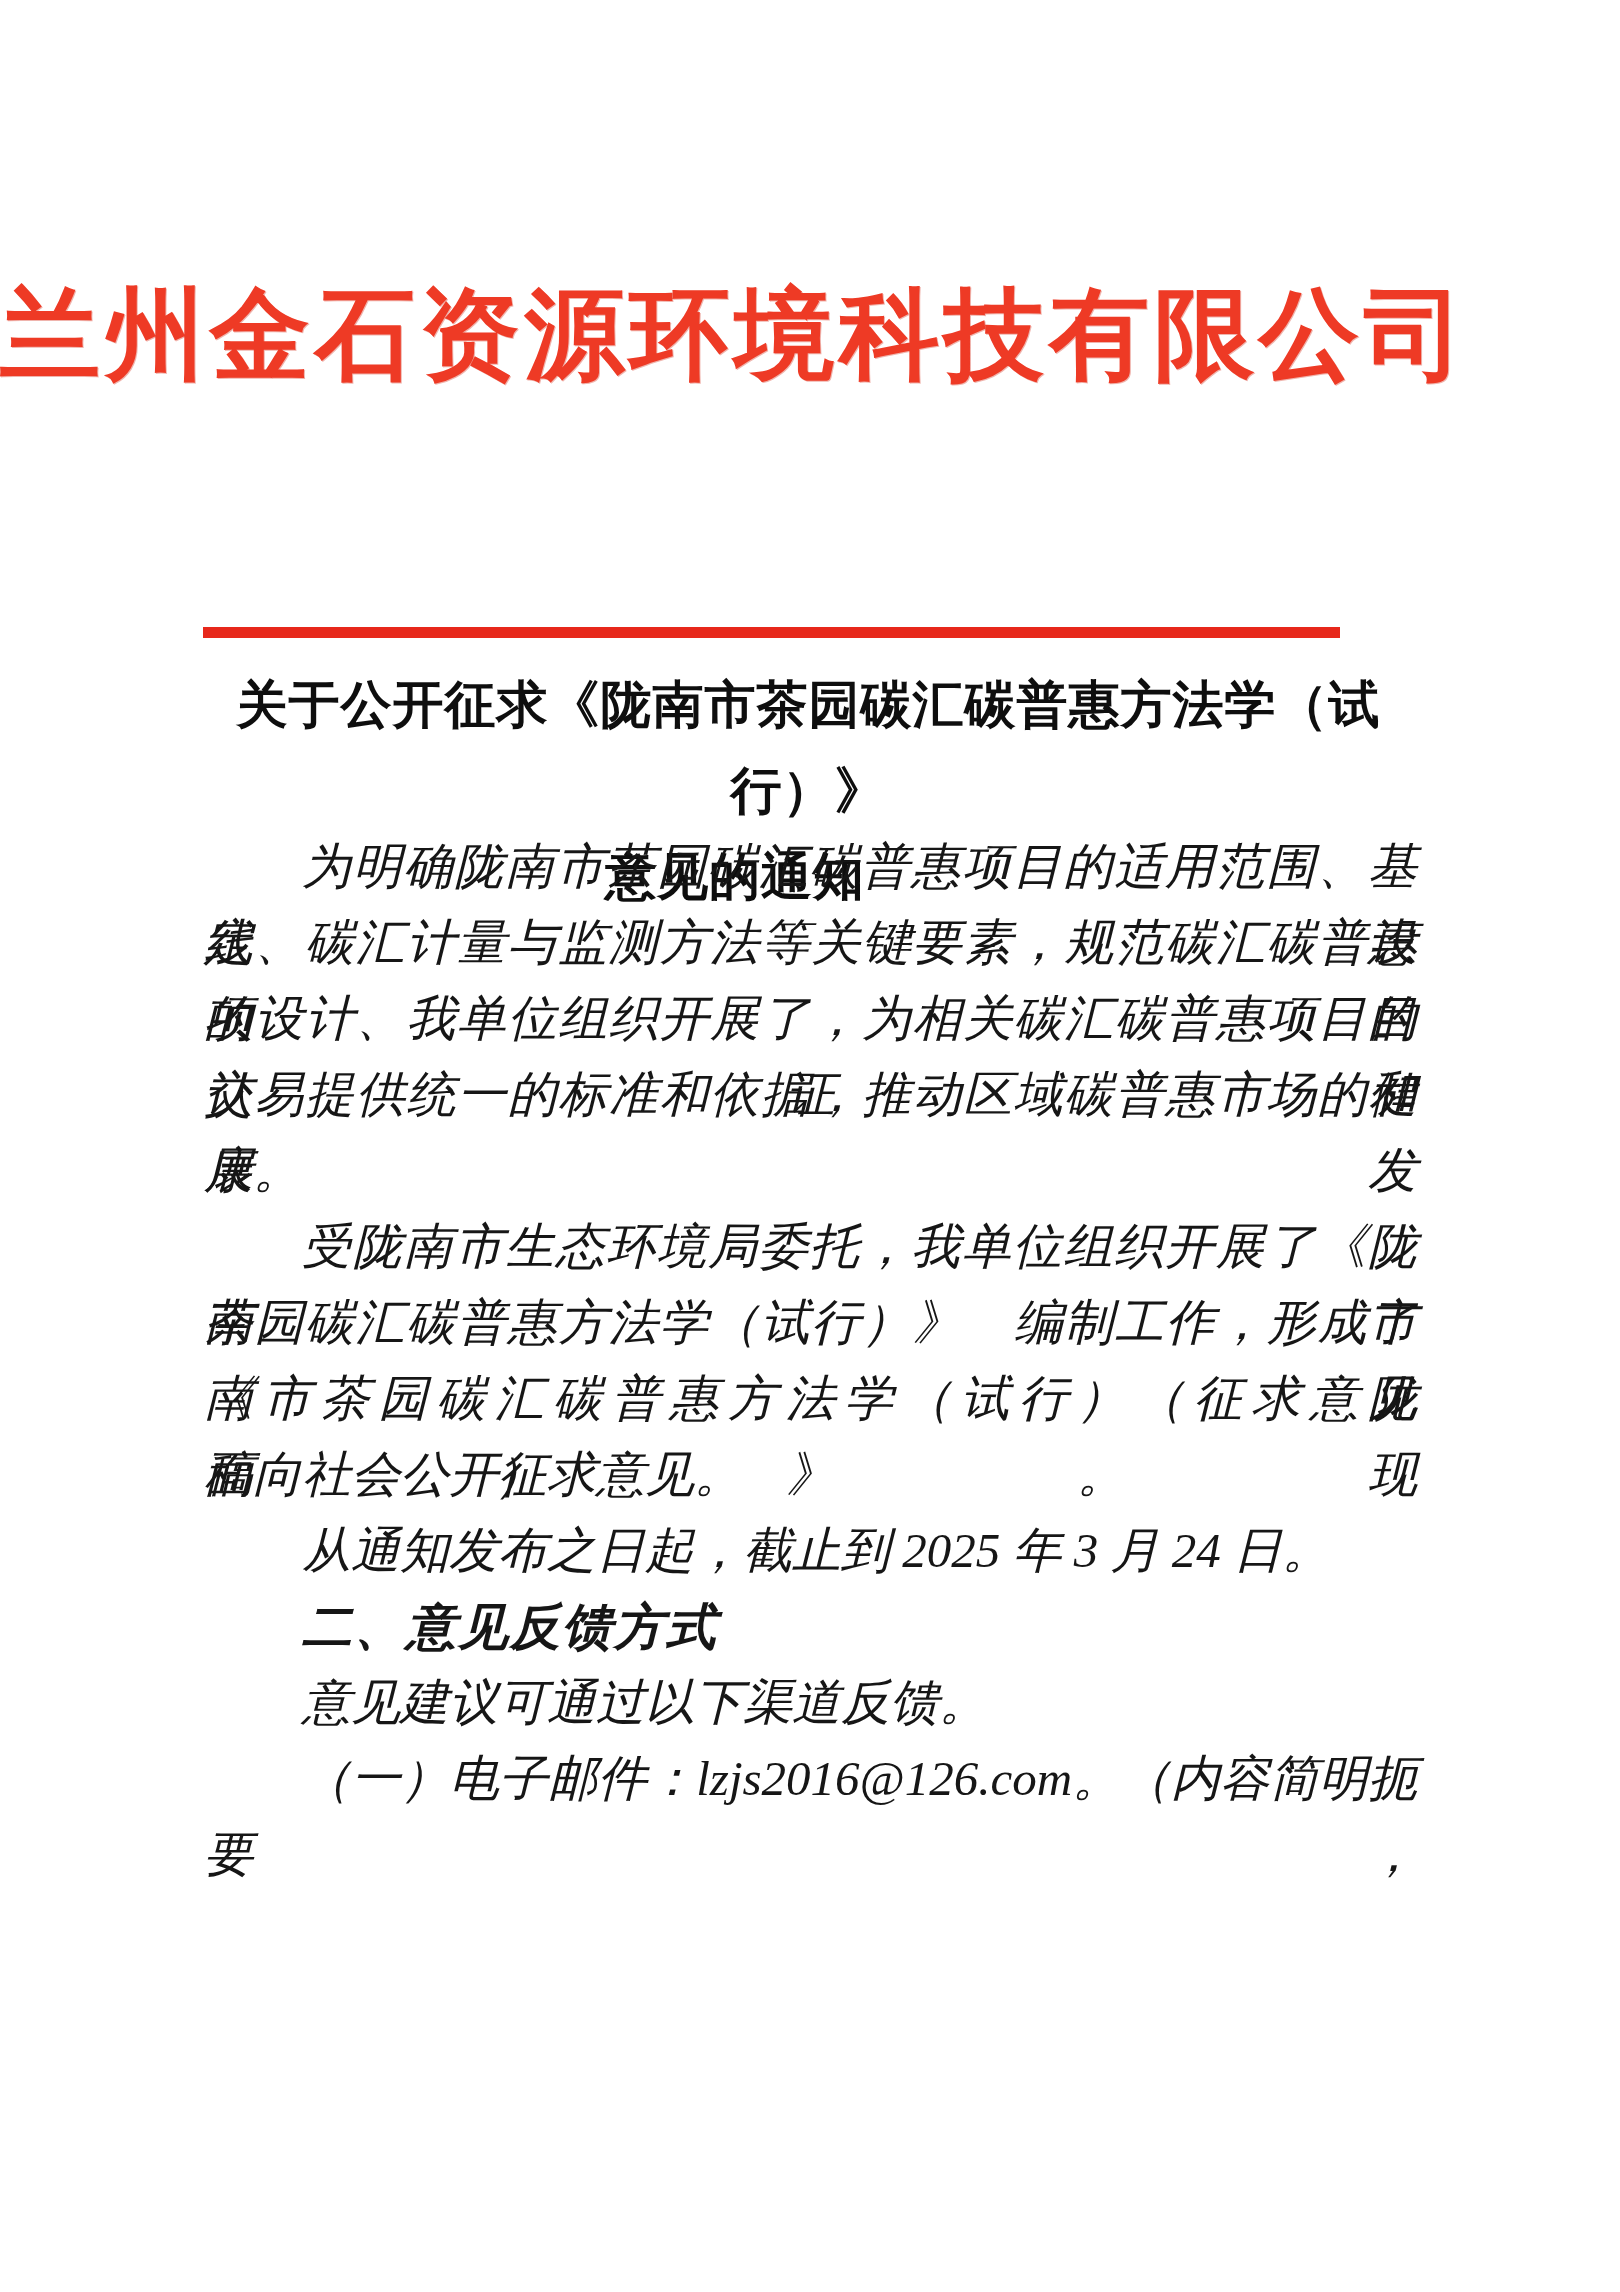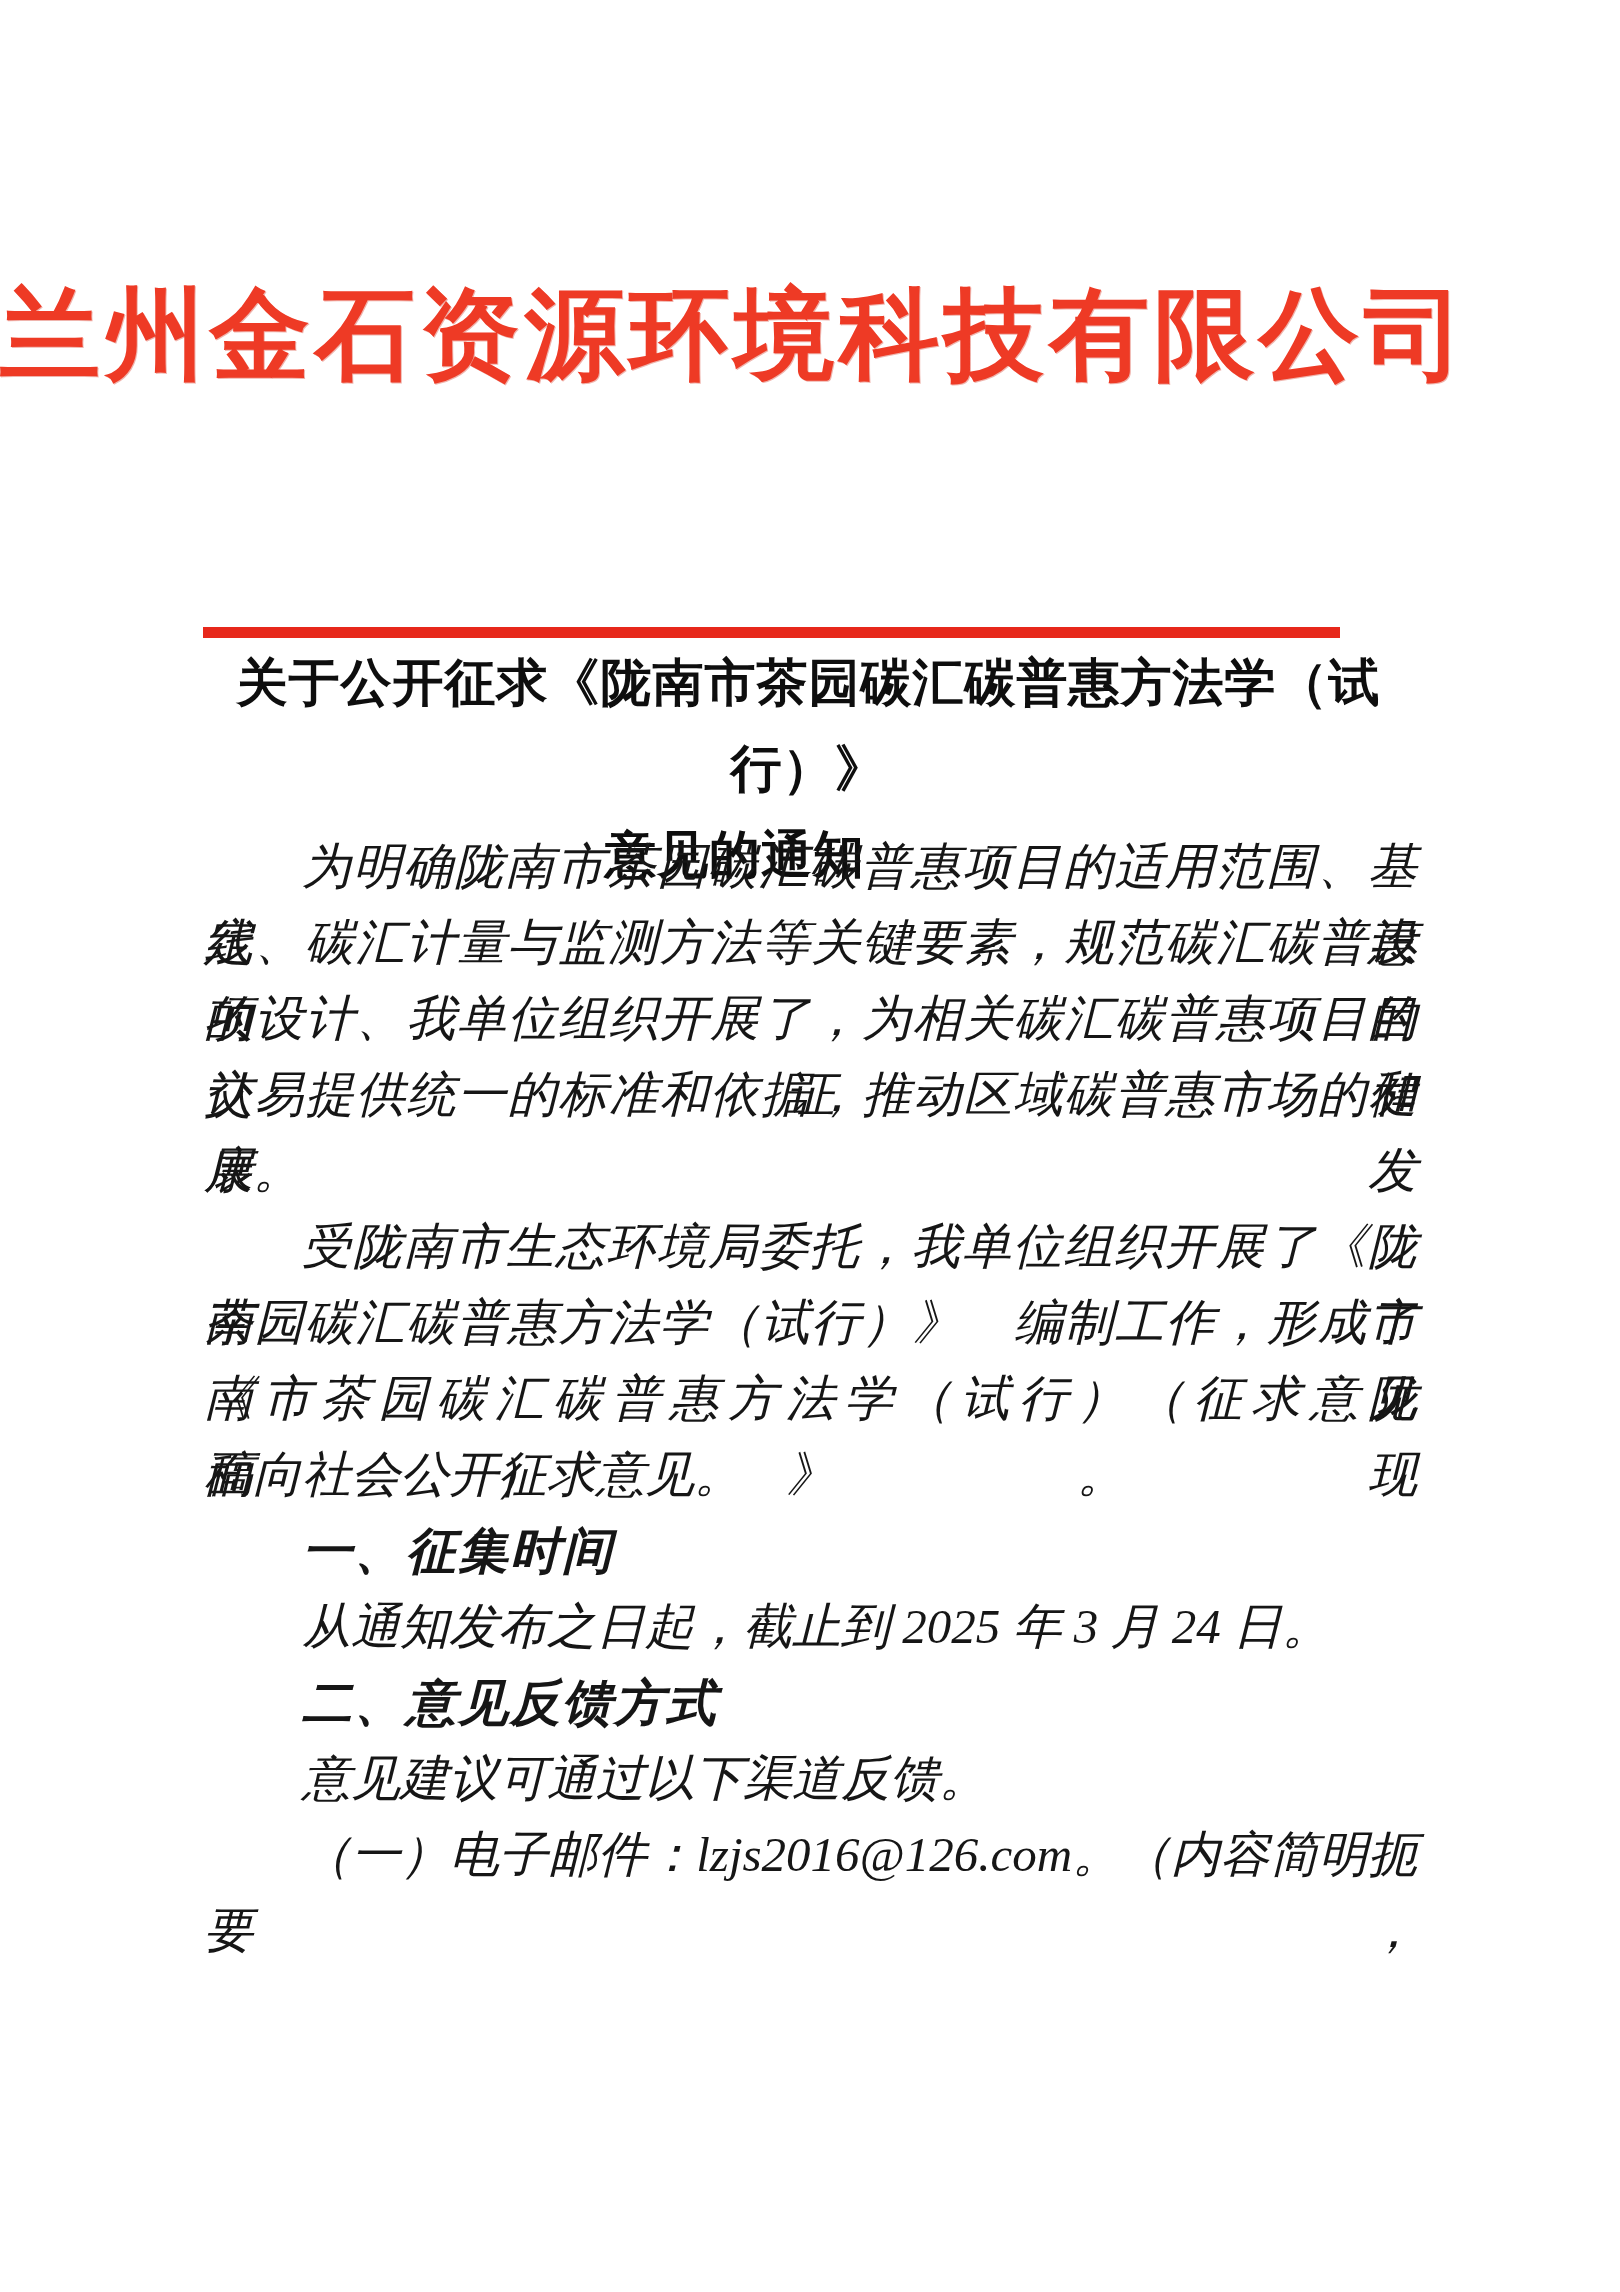--- a/index.html
+++ b/index.html
@@ -29,21 +29,21 @@
   .red-line {
     position: absolute;
     top: 627px;
     left: 203px;
     width: 1137px;
     height: 10.8px;
     background: #e7281b;
   }
   .title-block {
     position: absolute;
-    top: 640px;
+    top: 662px;
     left: 186px;
     width: 1245px;
     text-align: center;
     color: #0e0e0e;
     font-weight: bold;
   }
   .title-line {
     font-size: 51px;
     line-height: 86px;
     letter-spacing: 1px;
@@ -98,21 +98,20 @@
   <div class="body-block">
     <div class="line justify indent">为明确陇南市茶园碳汇碳普惠项目的适用范围、基线设</div>
     <div class="line justify">定、碳汇计量与监测方法等关键要素，规范碳汇碳普惠项目</div>
     <div class="line justify">的设计、我单位组织开展了，为相关碳汇碳普惠项目的认证和</div>
     <div class="line justify">交易提供统一的标准和依据，推动区域碳普惠市场的健康发</div>
     <div class="line">展。</div>
     <div class="line justify indent">受陇南市生态环境局委托，我单位组织开展了《陇南市</div>
     <div class="line justify">茶园碳汇碳普惠方法学（试行）》　编制工作，形成了《陇</div>
     <div class="line justify">南市茶园碳汇碳普惠方法学（试行）（征求意见稿）》。现</div>
     <div class="line">面向社会公开征求意见。</div>
-    <div class="line heading indent">一、征集时间</div>
     <div class="line indent">从通知发布之日起，截止到 2025 年 3 月 24 日。</div>
     <div class="line heading indent">二、意见反馈方式</div>
     <div class="line indent">意见建议可通过以下渠道反馈。</div>
     <div class="line justify indent">（一）电子邮件：lzjs2016@126.com。（内容简明扼要，</div>
   </div>
 
 </div>
 
 
 </body></html>

